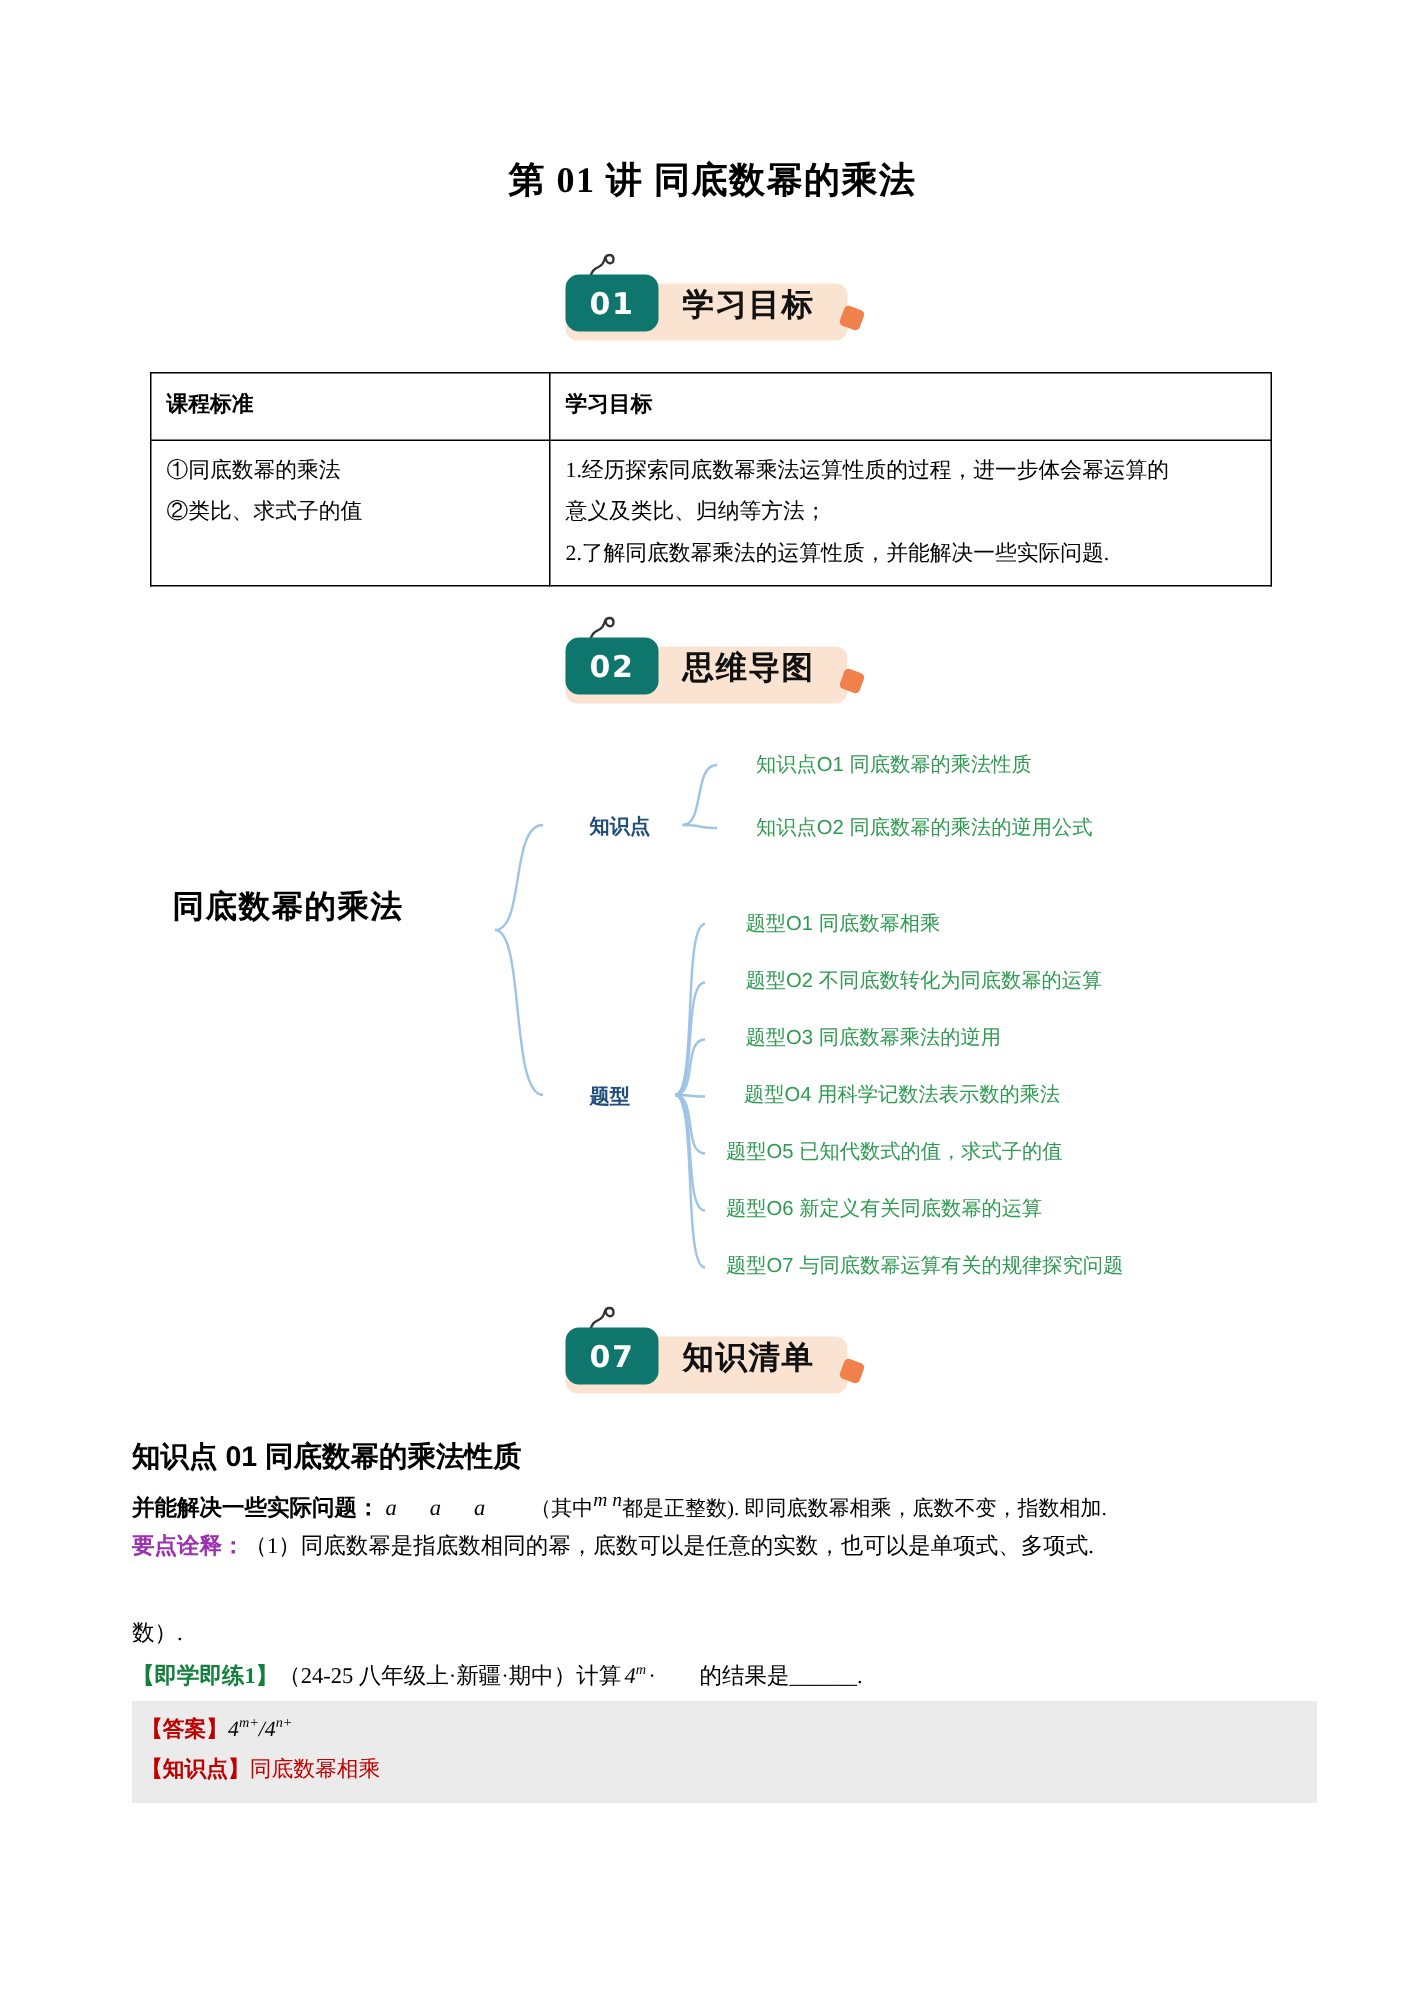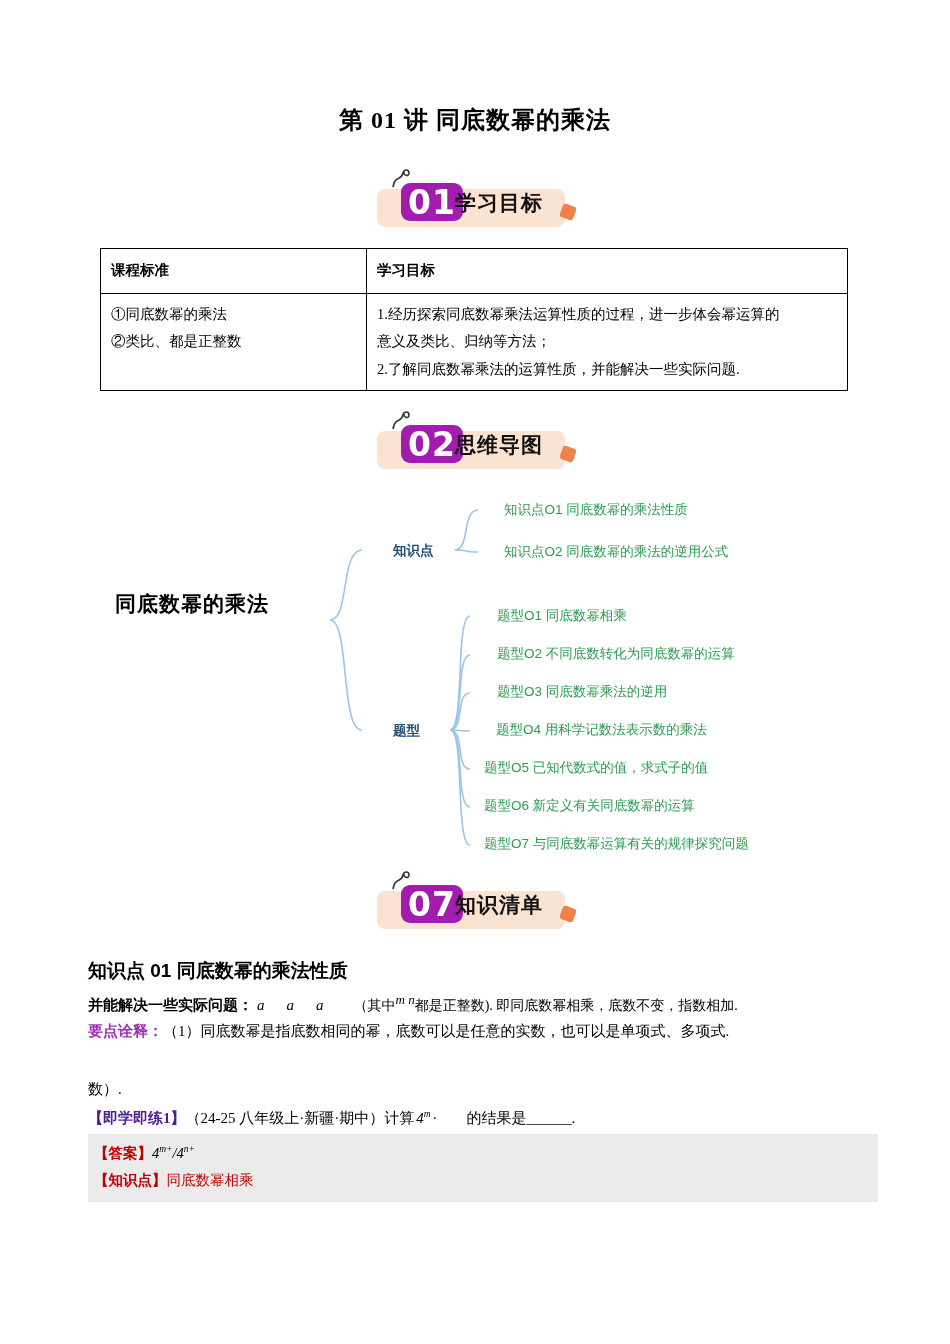--- a/index.html
+++ b/index.html
@@ -43,29 +43,29 @@
   .banner .plate {
     position: absolute;
     left: 0; top: 6px;
     width: 188px;
     height: 38px;
     background: #fbe3d2;
     border-radius: 8px;
   }
   .banner .numbox {
     position: absolute;
-    left: 24px; top: 0px;
+    left: 0; top: 0px;
     width: 62px;
     height: 38px;
-    background: #a21caf;
+    background: #0f766e;
     border-radius: 9px;
     color: #fff;
     font-family: "DejaVu Sans", sans-serif;
     font-weight: bold;
-    font-size: 33px;
+    font-size: 20px;
     letter-spacing: 1px;
     display: flex;
     align-items: center;
     justify-content: center;
   }
   .banner .btext {
     position: absolute;
     left: 78px; top: 2px;
     height: 36px;
     display: flex;
@@ -152,21 +152,21 @@
   .para {
     position: absolute;
     left: 88px;
     width: 790px;
     font-size: 15px;
     line-height: 1.75;
     font-family: "Liberation Serif", serif;
   }
   .bold { font-weight: bold; }
   .purple { color: #9b30b0; font-weight: bold; }
-  .blue { color: #4c1d95; font-weight: bold; }
+  .blue { color: #15803d; font-weight: bold; }
   .red { color: #c00000; font-weight: bold; }
   .mi { font-family: "Liberation Serif", serif; font-style: italic; }
   sup.e { font-size: 9.5px; vertical-align: super; font-style: italic; }
 
   .answerbox {
     position: absolute;
     left: 88px;
     width: 790px;
     background: #ebebeb;
     padding: 6px 6px 8px 6px;
@@ -193,21 +193,21 @@
 
   <table class="std-table">
     <tbody>
         <tr>
       <td class="c1 hd">课程标准</td>
       <td class="hd">学习目标</td>
     </tr>
     <tr>
       <td class="c1">
         <div>①同底数幂的乘法</div>
-        <div>②类比、都是正整数</div>
+        <div>②类比、求式子的值</div>
       </td>
       <td>
         <div>1.经历探索同底数幂乘法运算性质的过程，进一步体会幂运算的</div>
         <div>意义及类比、归纳等方法；</div>
         <div>2.了解同底数幂乘法的运算性质，并能解决一些实际问题.</div>
       </td>
     </tr>
   </tbody>
     </table>
 

